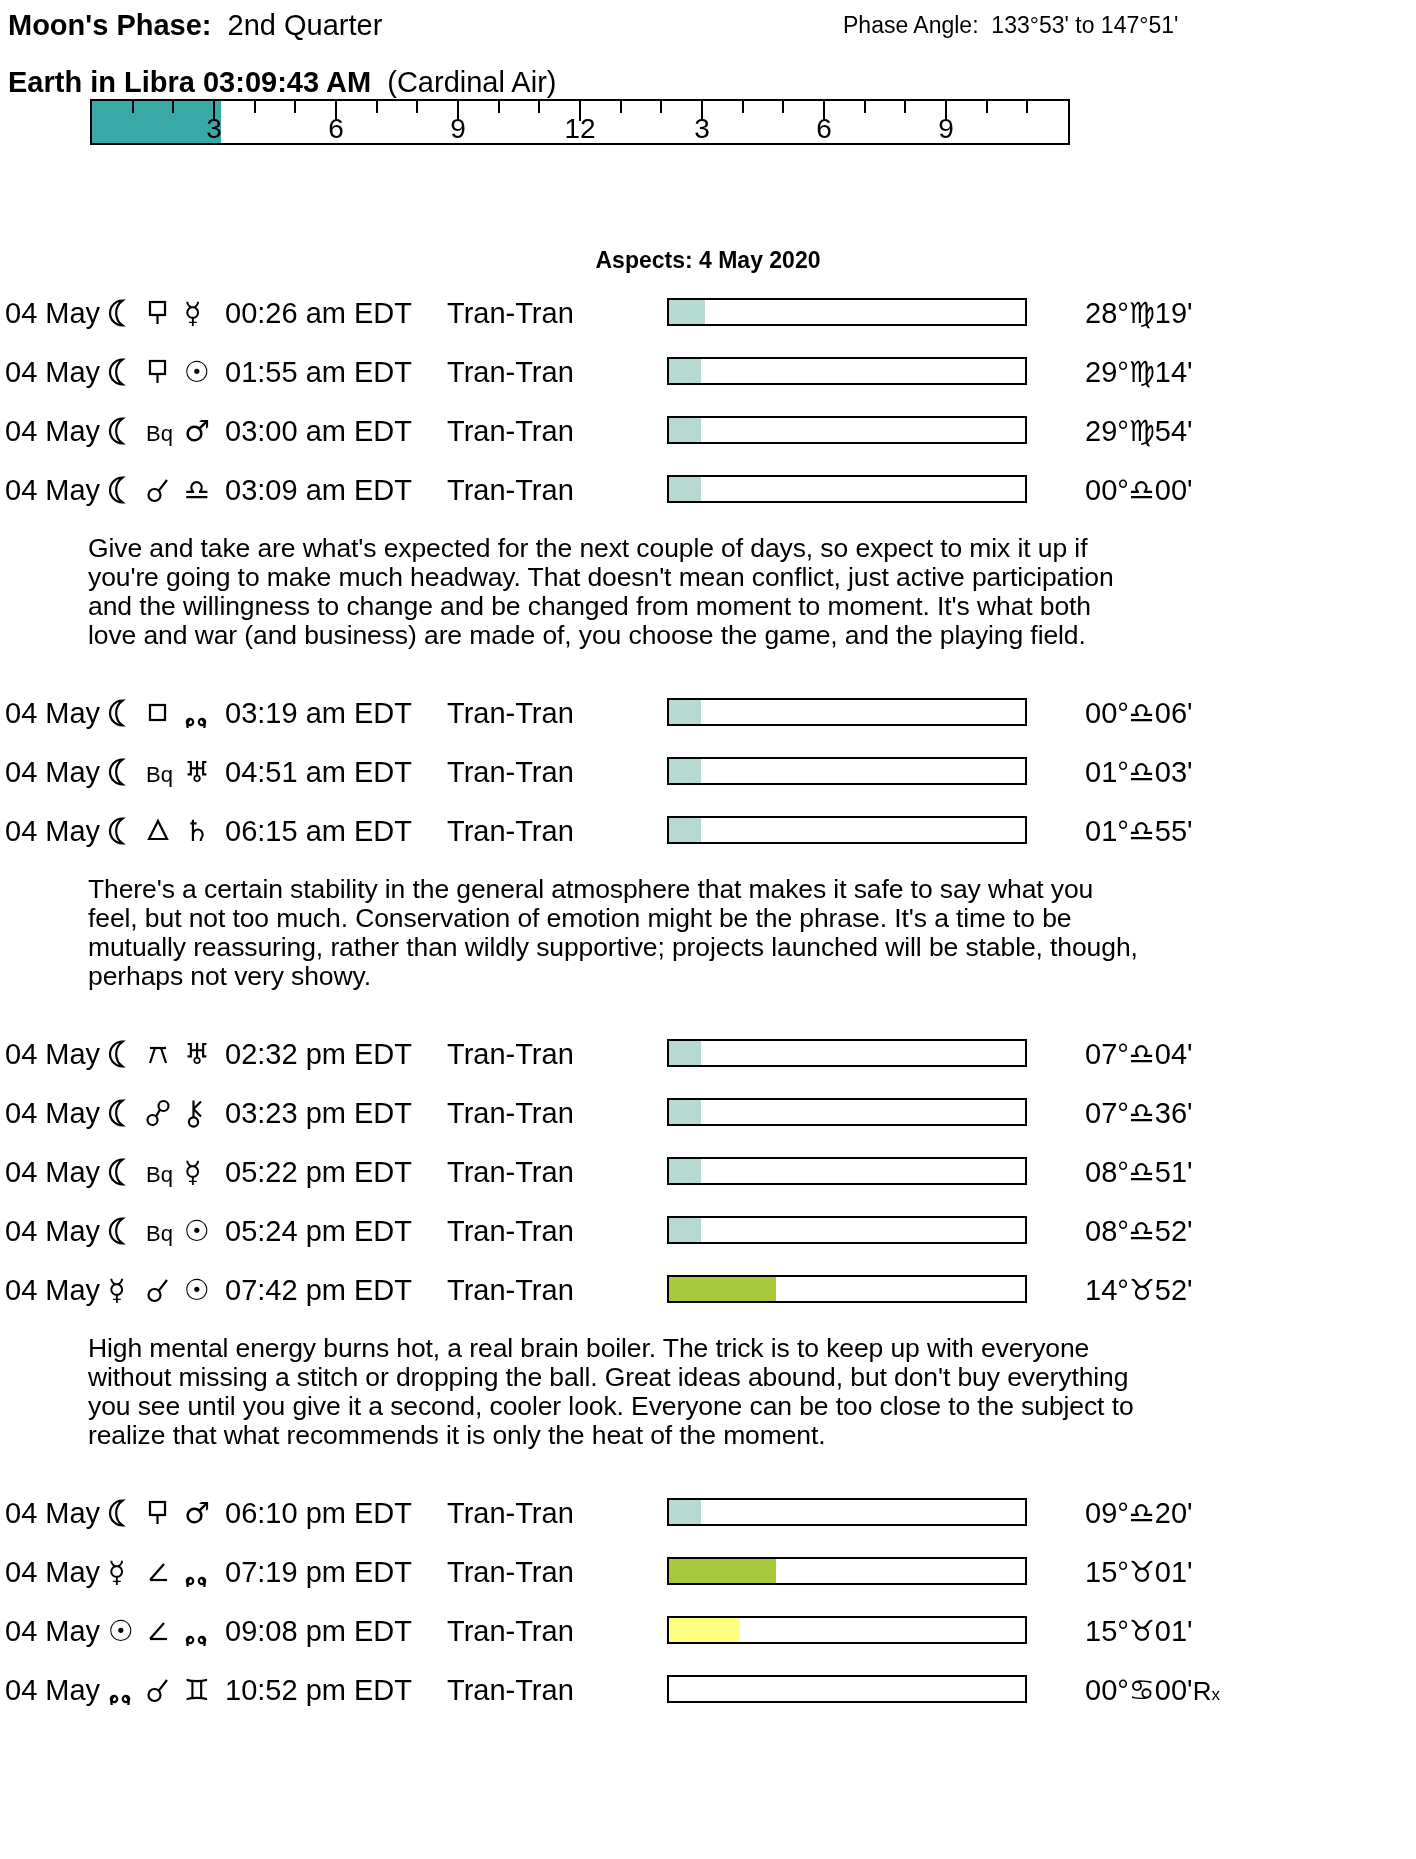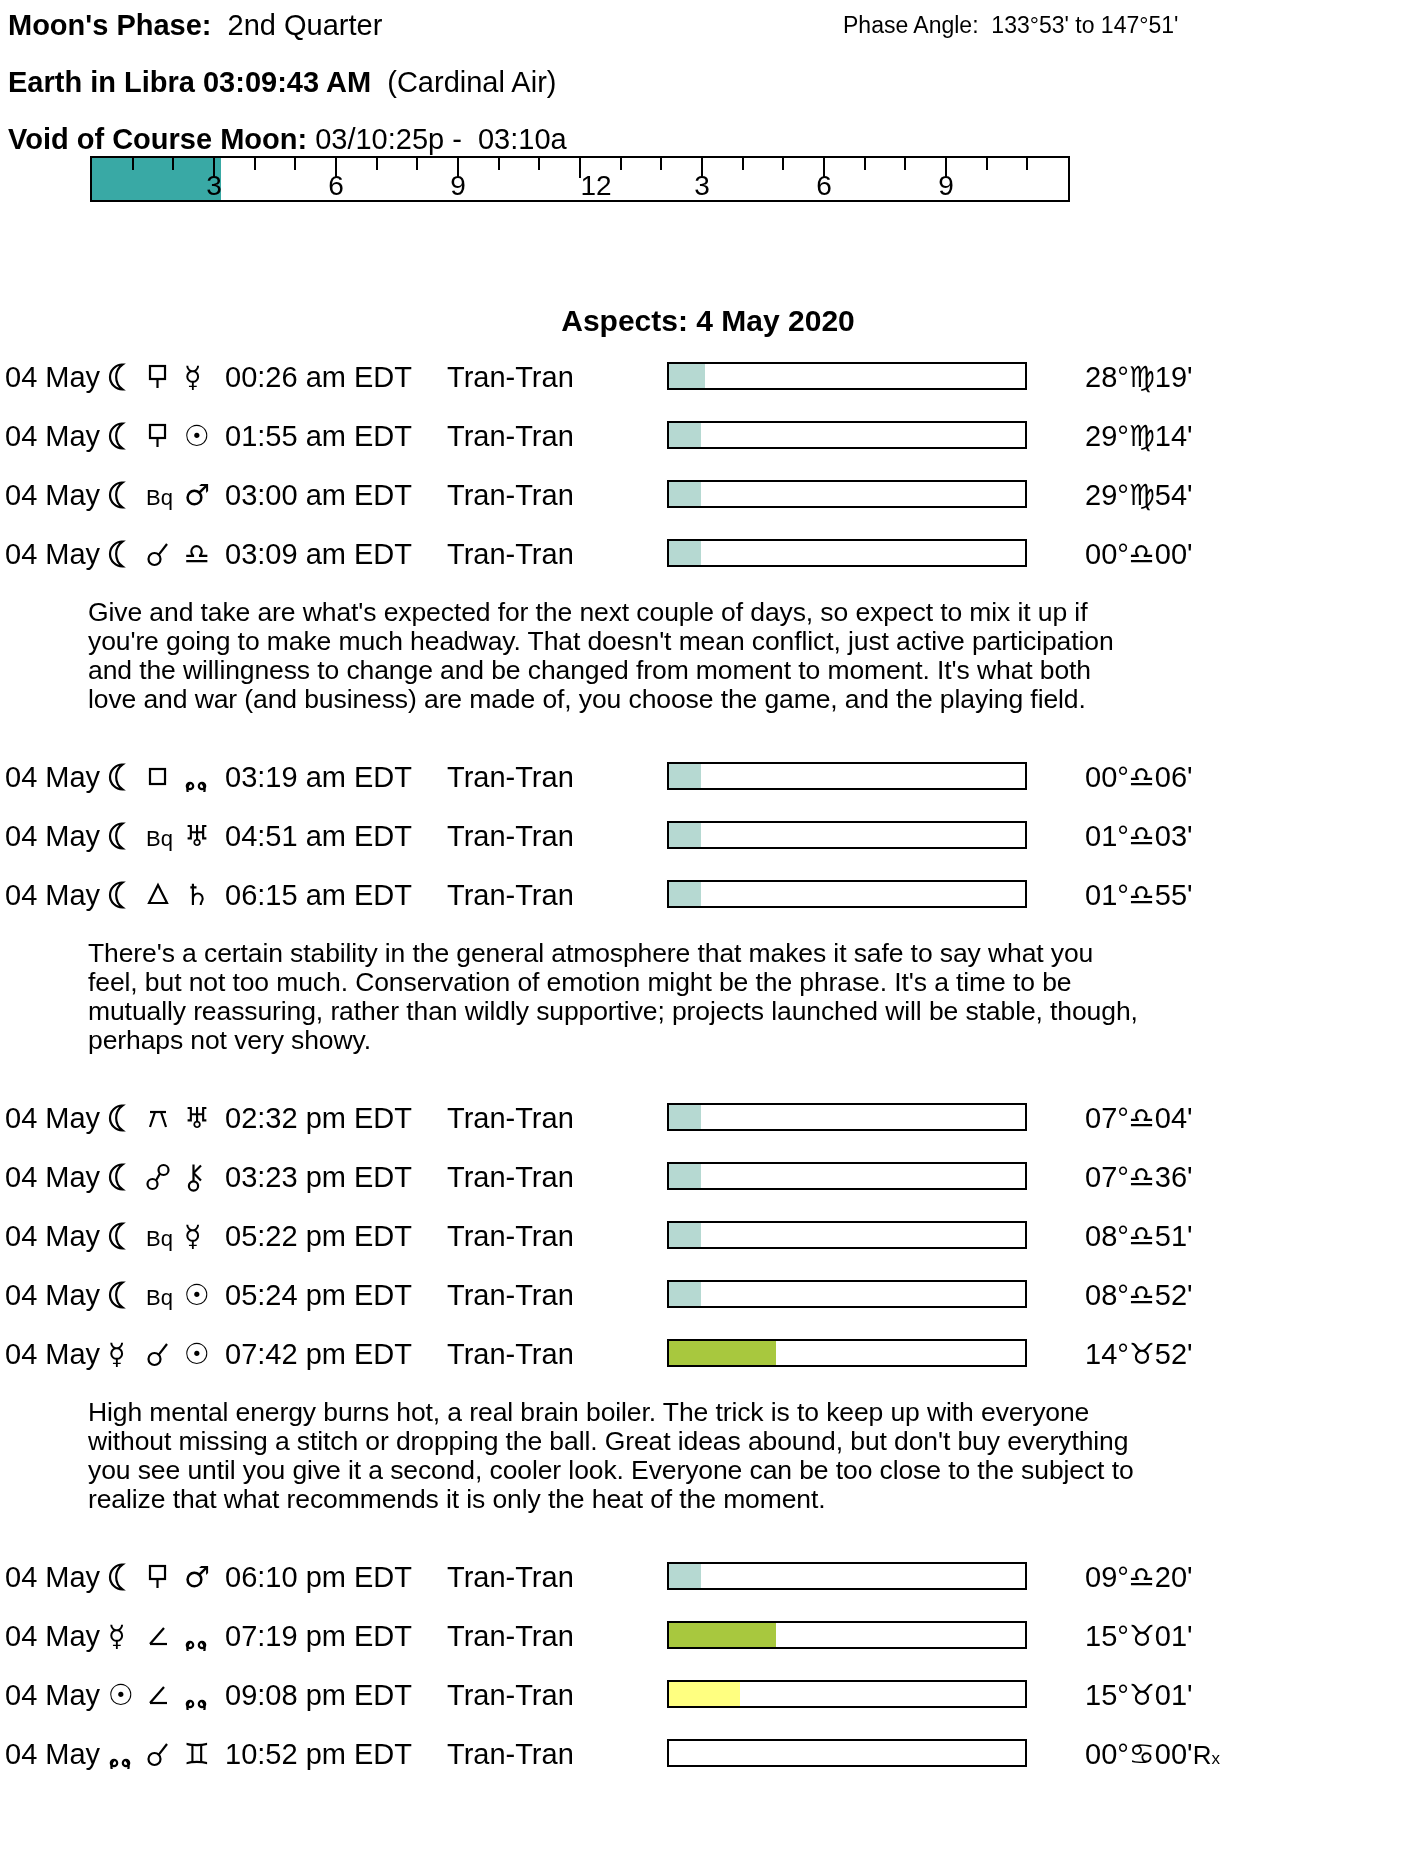--- a/index.html
+++ b/index.html
@@ -18,21 +18,21 @@
 
   
   .ruler{position:relative;margin-left:90px;margin-top:2px;width:980px;height:46px;
          border:2px solid #000;background:#fff;box-sizing:border-box;}
   .ruler-fill{position:absolute;left:0;top:0;bottom:0;}
   .tick{position:absolute;top:0;width:2px;height:12px;background:#000;}
   .tick3{height:20px;}
   .rlabel{position:absolute;bottom:0px;transform:translateX(-50%);
           font-size:28px;line-height:28px;}
 
-  .aspects-title{margin-top:102px;text-align:center;font-size:30px;font-weight:bold;}
+  .aspects-title{margin-top:102px;text-align:center;font-size:23px;font-weight:bold;}
   #rows{margin-top:24px;}
 
   
   .arow{position:relative;height:30px;margin-bottom:29px;font-size:29px;line-height:30px;}
   .c{position:absolute;top:0;white-space:pre;}
   .col-date{left:5px;}
   .col-s1{left:108px;}
   .col-s2{left:146px;text-align:right;}
   .col-s3{left:184px;}
   .col-time{left:225px;}
@@ -57,21 +57,20 @@
 
 <div class="page">
 
   <div class="hline h1"><span class="b">Moon's Phase:</span><span id="mp-val">  2nd Quarter</span></div>
 
   <div class="phase-angle"><span>Phase Angle:</span><span id="pa-val">  133°53' to 147°51'</span></div>
 
 
   <div class="hline h3"><span class="b">Earth in Libra 03:09:43 AM</span><span id="ms2-det">  (Cardinal Air)</span></div>
 
-  <div class="hline h4"><span class="b">Void of Course Moon:</span><span id="voc-val"> 03/10:25p -  03:10a</span></div>
 
   <div class="ruler" id="ruler">
     <div class="ruler-fill" id="ruler-fill" style="width: 13.2083%; left: 0%; background: rgb(57, 169, 165);"></div>
   <div class="tick" style="left: calc(4.16667% - 1px);"></div>
       <div class="tick" style="left: calc(8.33333% - 1px);"></div>
       <div class="tick tick3" style="left: calc(12.5% - 1px);"></div>
       <div class="tick" style="left: calc(16.6667% - 1px);"></div>
       <div class="tick" style="left: calc(20.8333% - 1px);"></div>
       <div class="tick tick3" style="left: calc(25% - 1px);"></div>
       <div class="tick" style="left: calc(29.1667% - 1px);"></div>
@@ -87,21 +86,21 @@
       <div class="tick" style="left: calc(70.8333% - 1px);"></div>
       <div class="tick tick3" style="left: calc(75% - 1px);"></div>
       <div class="tick" style="left: calc(79.1667% - 1px);"></div>
       <div class="tick" style="left: calc(83.3333% - 1px);"></div>
       <div class="tick tick3" style="left: calc(87.5% - 1px);"></div>
       <div class="tick" style="left: calc(91.6667% - 1px);"></div>
       <div class="tick" style="left: calc(95.8333% - 1px);"></div>
       <div class="rlabel" style="left: 12.5%;">3</div>
       <div class="rlabel" style="left: 25%;">6</div>
       <div class="rlabel" style="left: 37.5%;">9</div>
-      <div class="rlabel" style="left: 50%; margin-left: 16px;">12</div>
+      <div class="rlabel" style="left: 50%;">12</div>
       <div class="rlabel" style="left: 62.5%;">3</div>
       <div class="rlabel" style="left: 75%;">6</div>
       <div class="rlabel" style="left: 87.5%;">9</div>
     </div>
 
   <div class="aspects-title">Aspects: 4 May 2020</div>
 
   <div id="rows">
   <div class="arow">
     <span class="c col-date">04 May</span>

